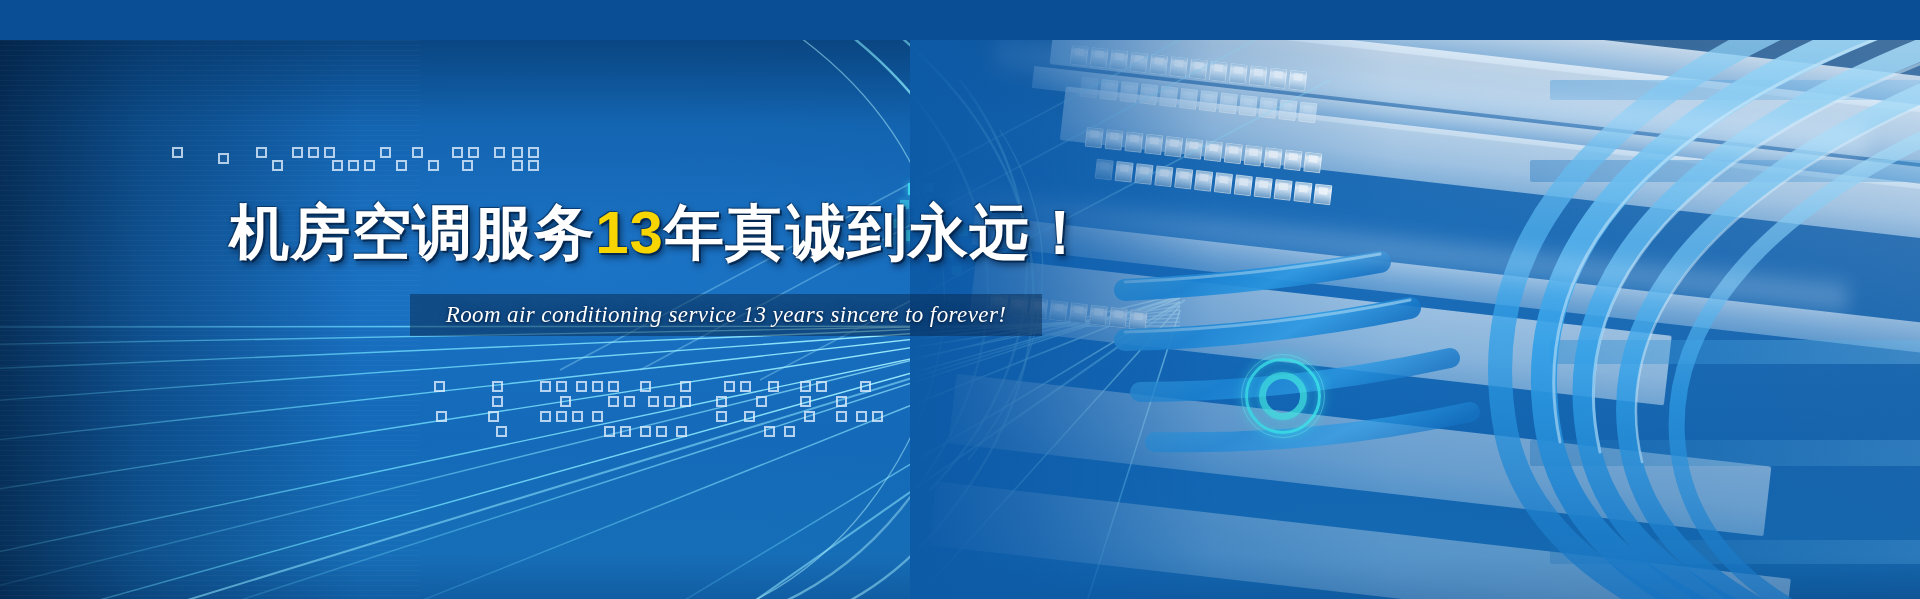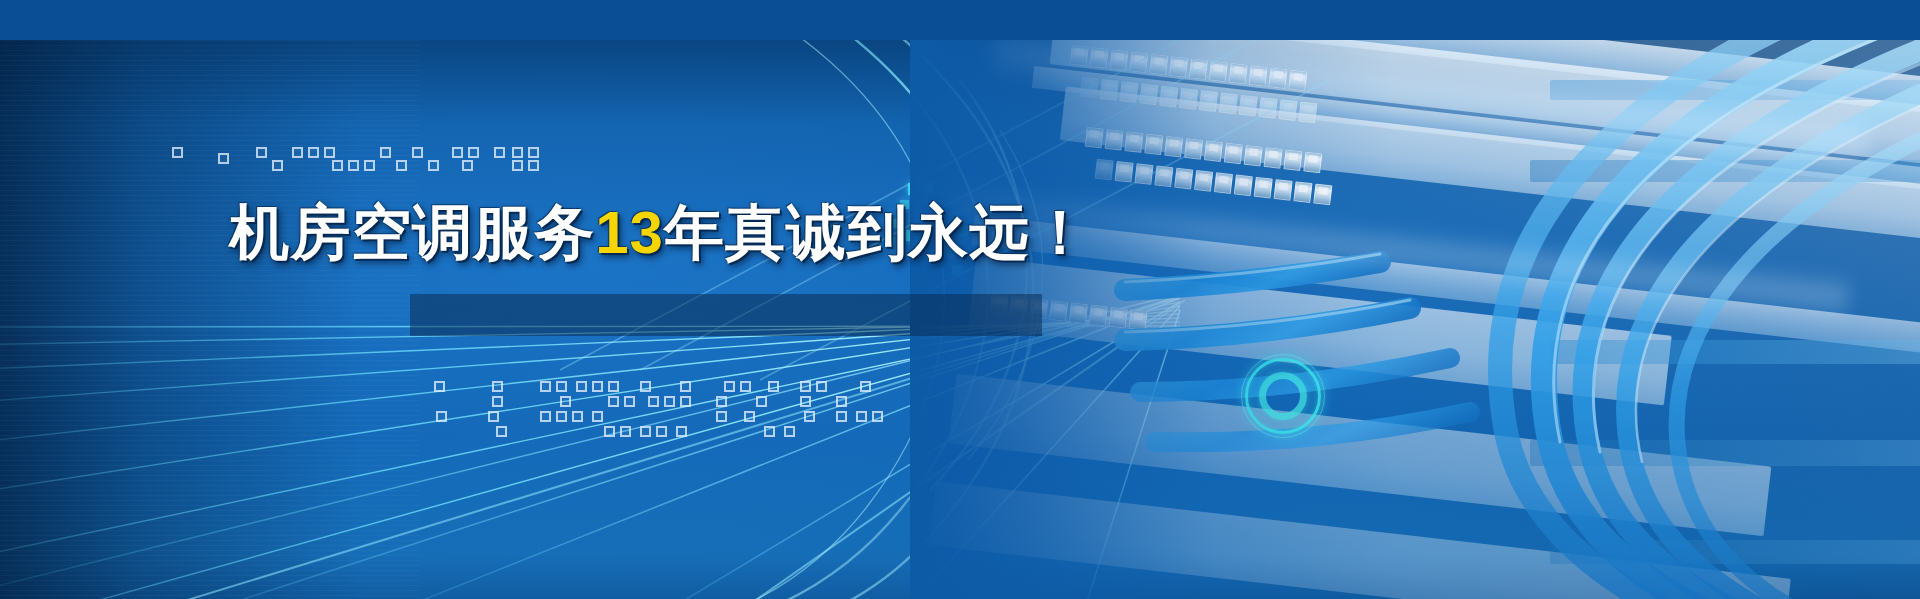--- a/index.html
+++ b/index.html
@@ -489,14 +489,17 @@
     <div class="pix" style="left:952px;top:226px;width:9px;height:9px;opacity:.5;"></div>
   </div>
 
   <div class="ring"></div>
 
   <div class="headline">
     <span class="h-white">机房空调服务</span><span class="h-accent">13</span><span class="h-white">年真诚到永远！</span>
   </div>
 
   <div class="sub-band"></div>
+  <div class="subtitle">
+    <span>Room air conditioning service 13 years sincere to forever!</span>
+  </div>
 
 </div>
 
 </body></html>

